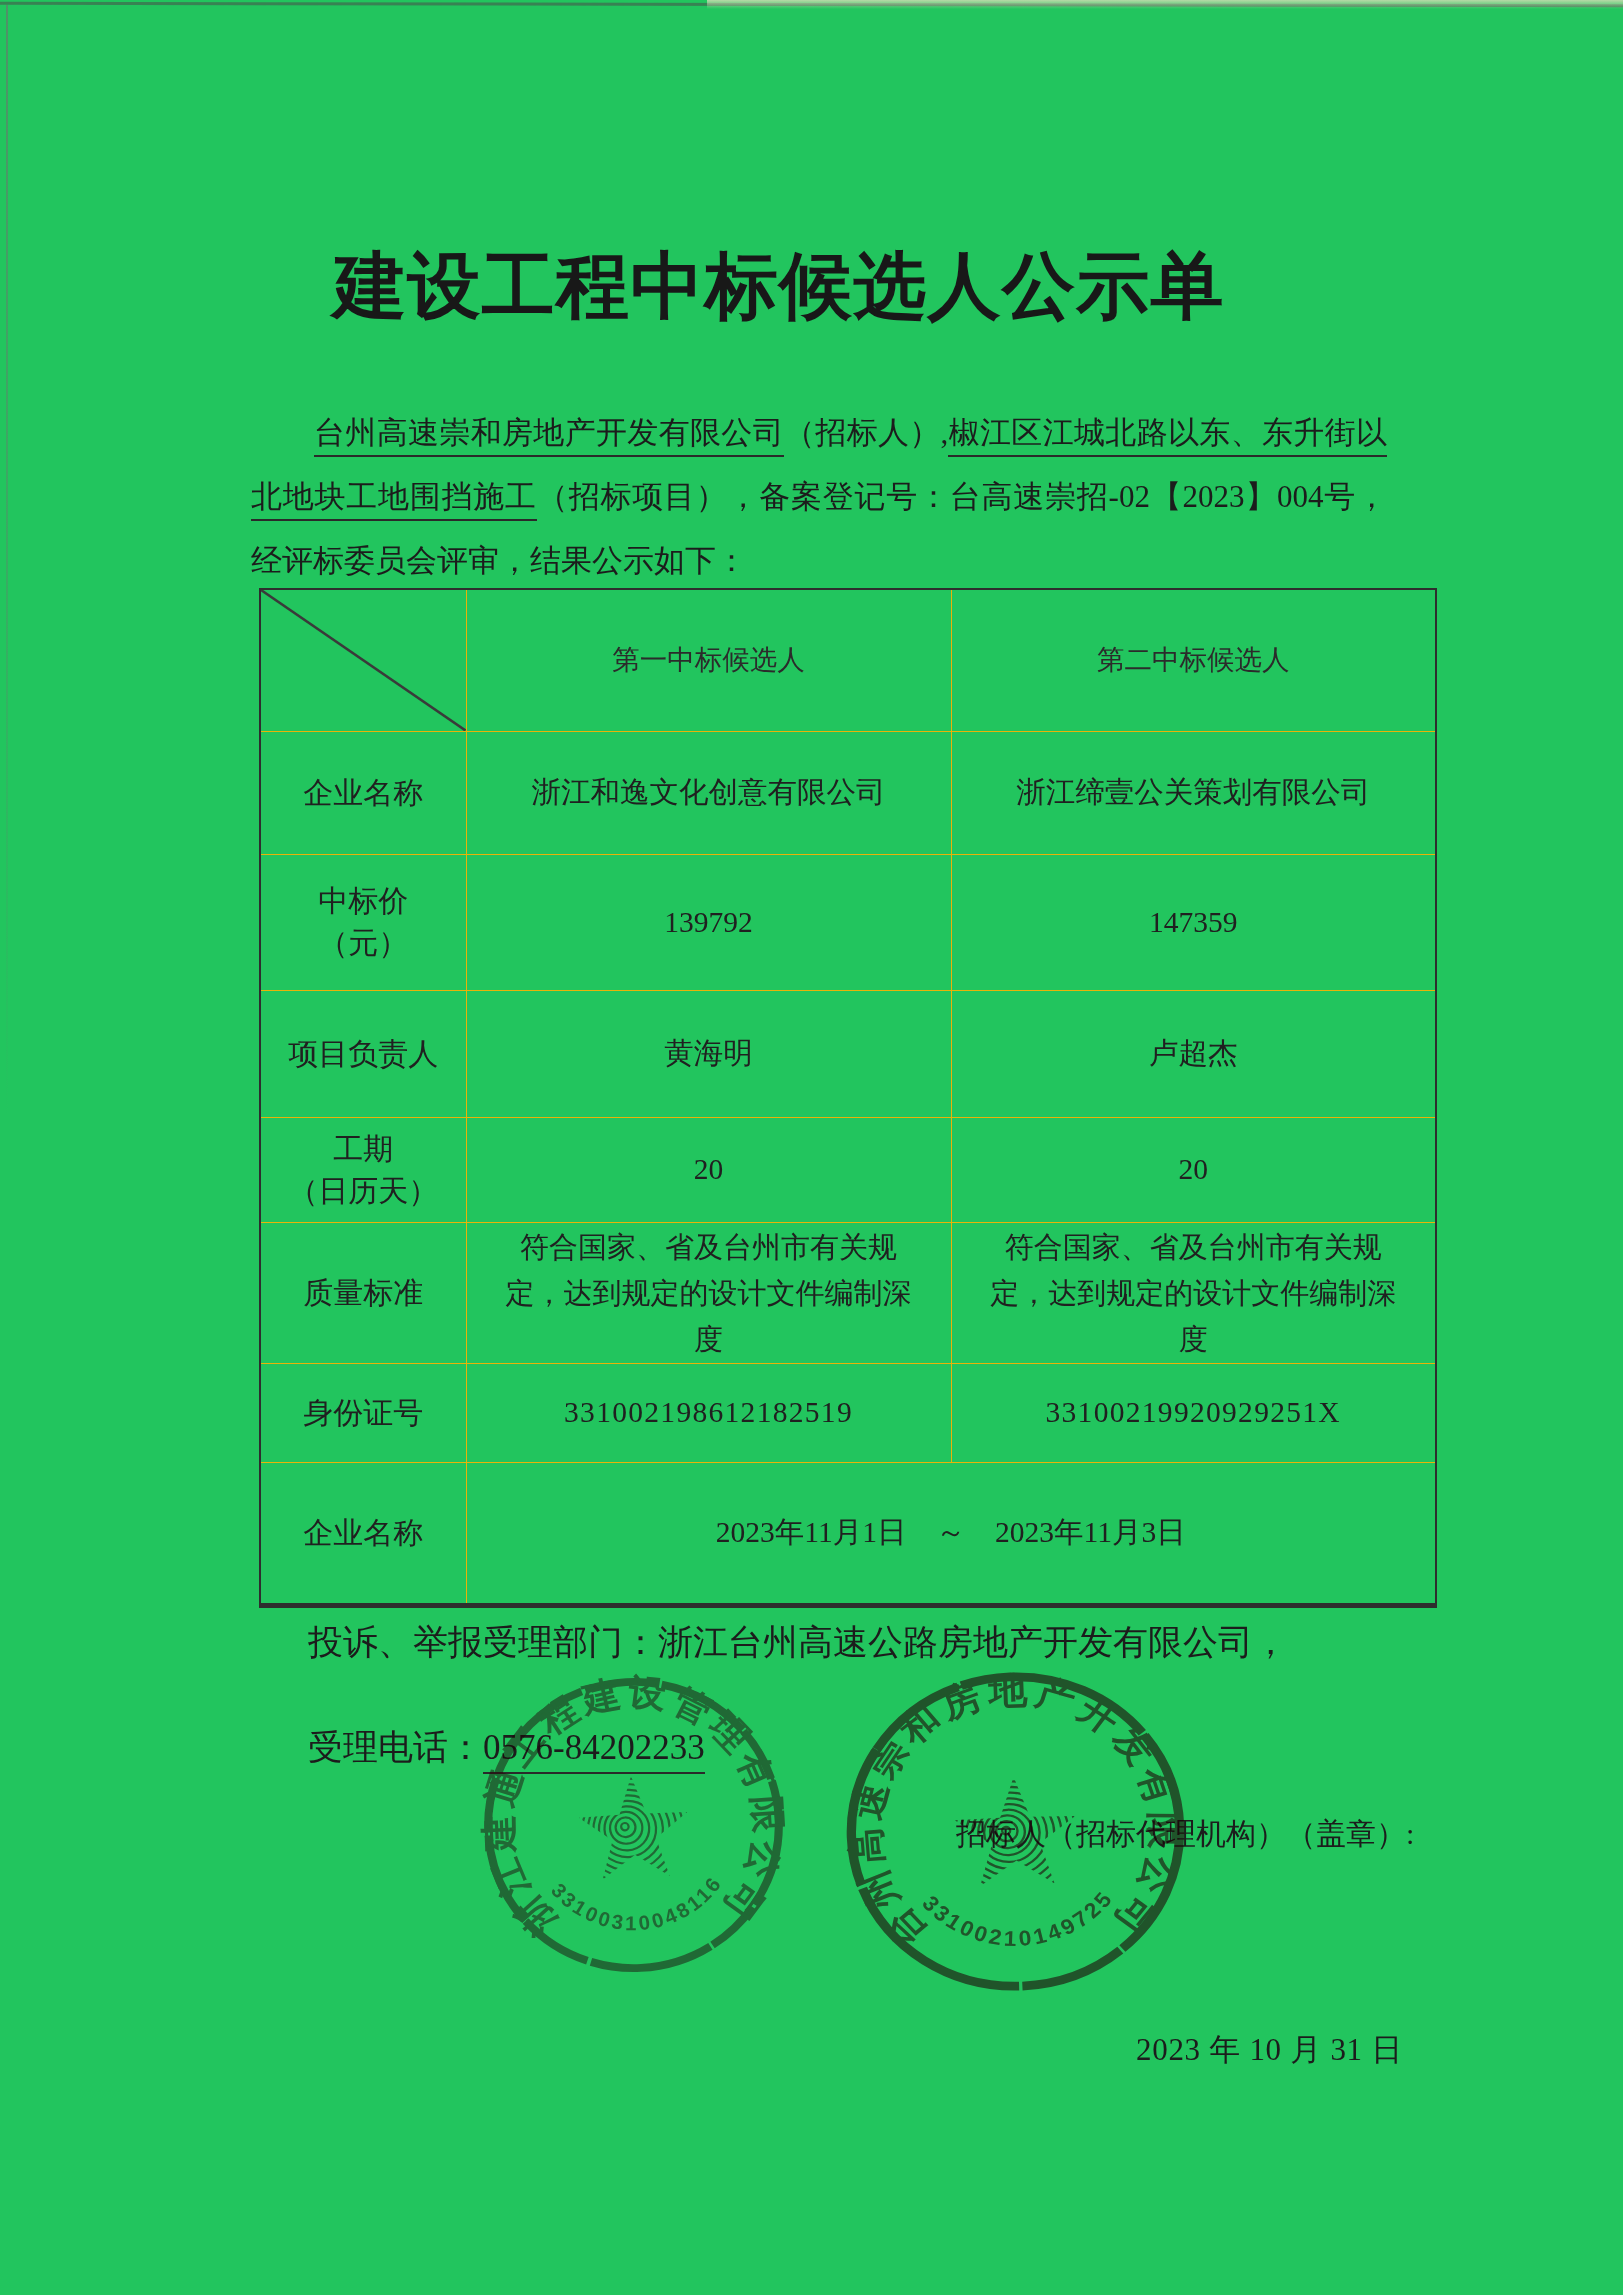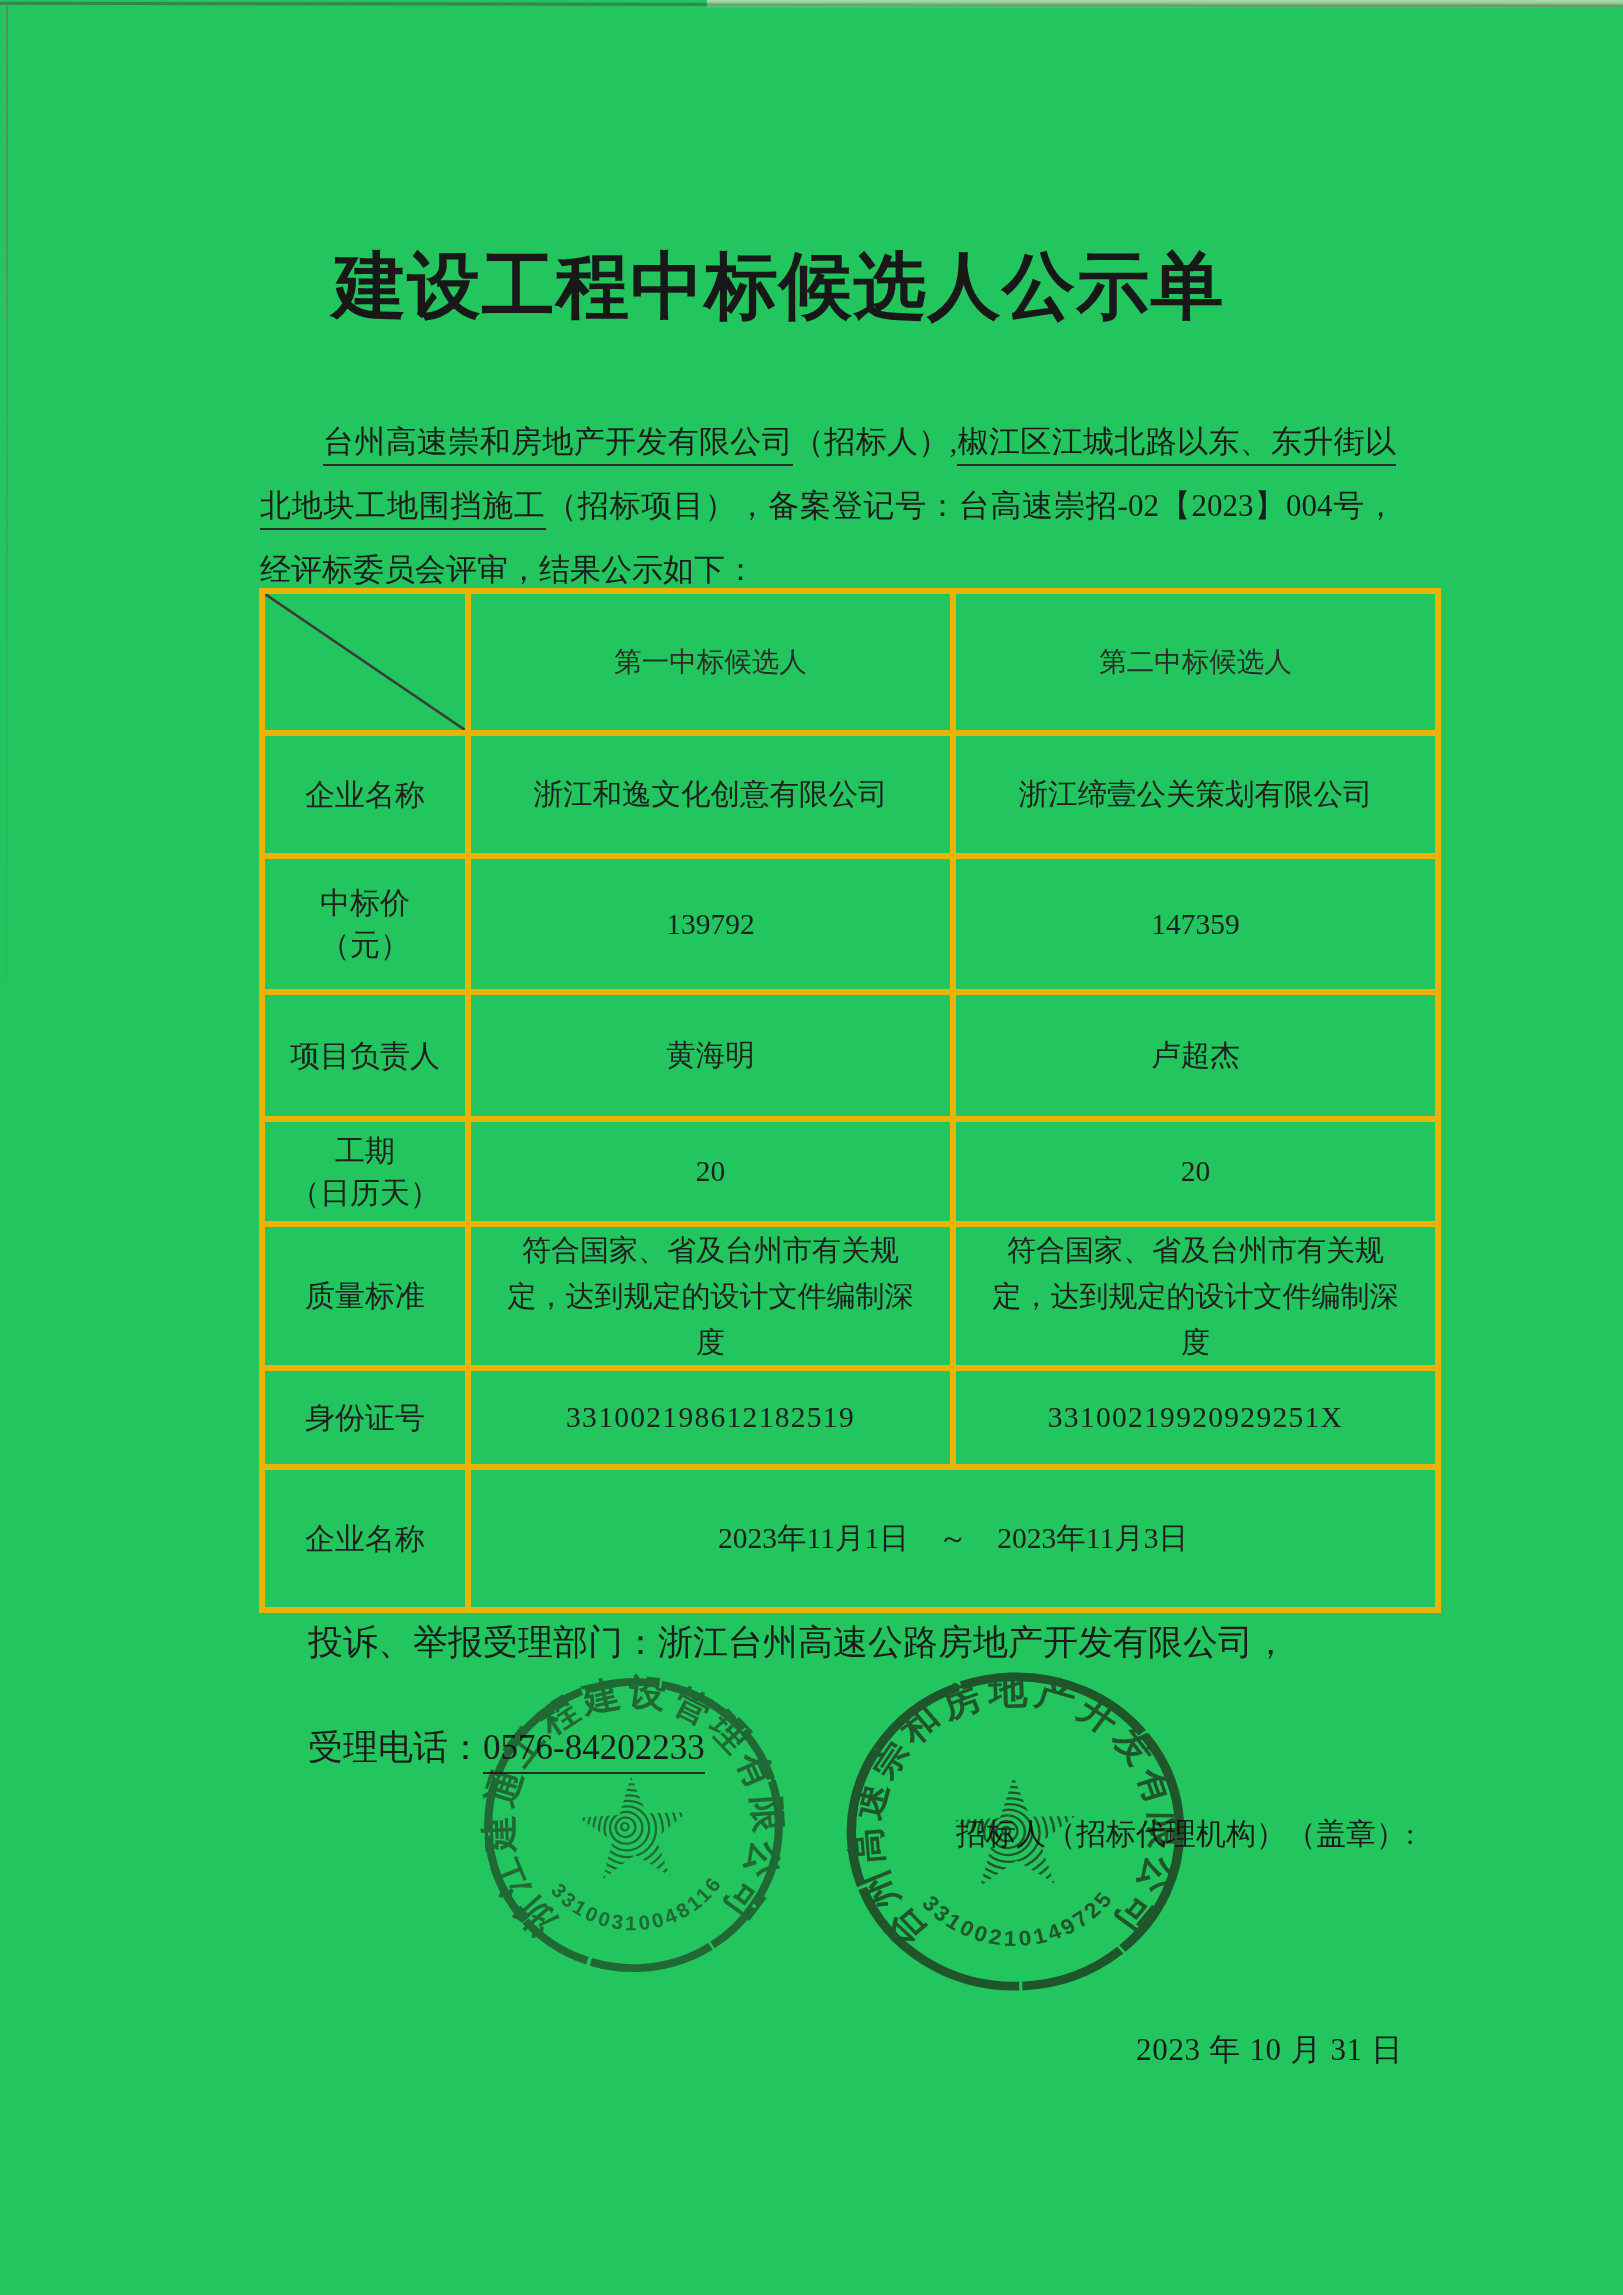--- a/index.html
+++ b/index.html
@@ -24,31 +24,31 @@
     font-weight:bold;
     font-size:73px;line-height:98px;
     letter-spacing:1.3px;color:#181818;
   }
 
   
   .intro{
     position:absolute;left:251px;top:401px;width:1136px;
     font-size:31px;line-height:64px;
     text-align:justify;text-indent:63px;
-    color:#1c1c1c;margin:9px;
+    color:#1c1c1c;margin:0;
   }
   .u{border-bottom:2px solid #2a2a2a;padding-bottom:4.6px;}
 
   
   table.bid{
     position:absolute;left:259px;top:588px;width:1176px;
     border-collapse:collapse;table-layout:fixed;
     font-size:29.5px;color:#202020;
   }
-  table.bid td{border:6px solid #eab308;text-align:center;vertical-align:middle;padding:0;}
+  table.bid td{border:1px solid #eab308;text-align:center;vertical-align:middle;padding:0;}
   table.bid{border:2.6px solid #2e2e2e;border-bottom-width:5.2px;}
   td.corner{position:relative;}
   td.corner svg{position:absolute;left:0;top:0;width:100%;height:100%;display:block;}
   .colhead{font-size:27.5px;color:#2b2b2b;}
   .row-label{white-space:pre-line;font-size:30px;line-height:42px;}
   .qual{font-size:29px;line-height:46px;padding:0 34px !important;text-align:justify;text-align-last:center;}
   .idnum{letter-spacing:1.3px;}
   tr.h-head{height:142px;}
   tr.h-company{height:123px;padding-left:36px;}
   tr.h-price{height:136px;}

